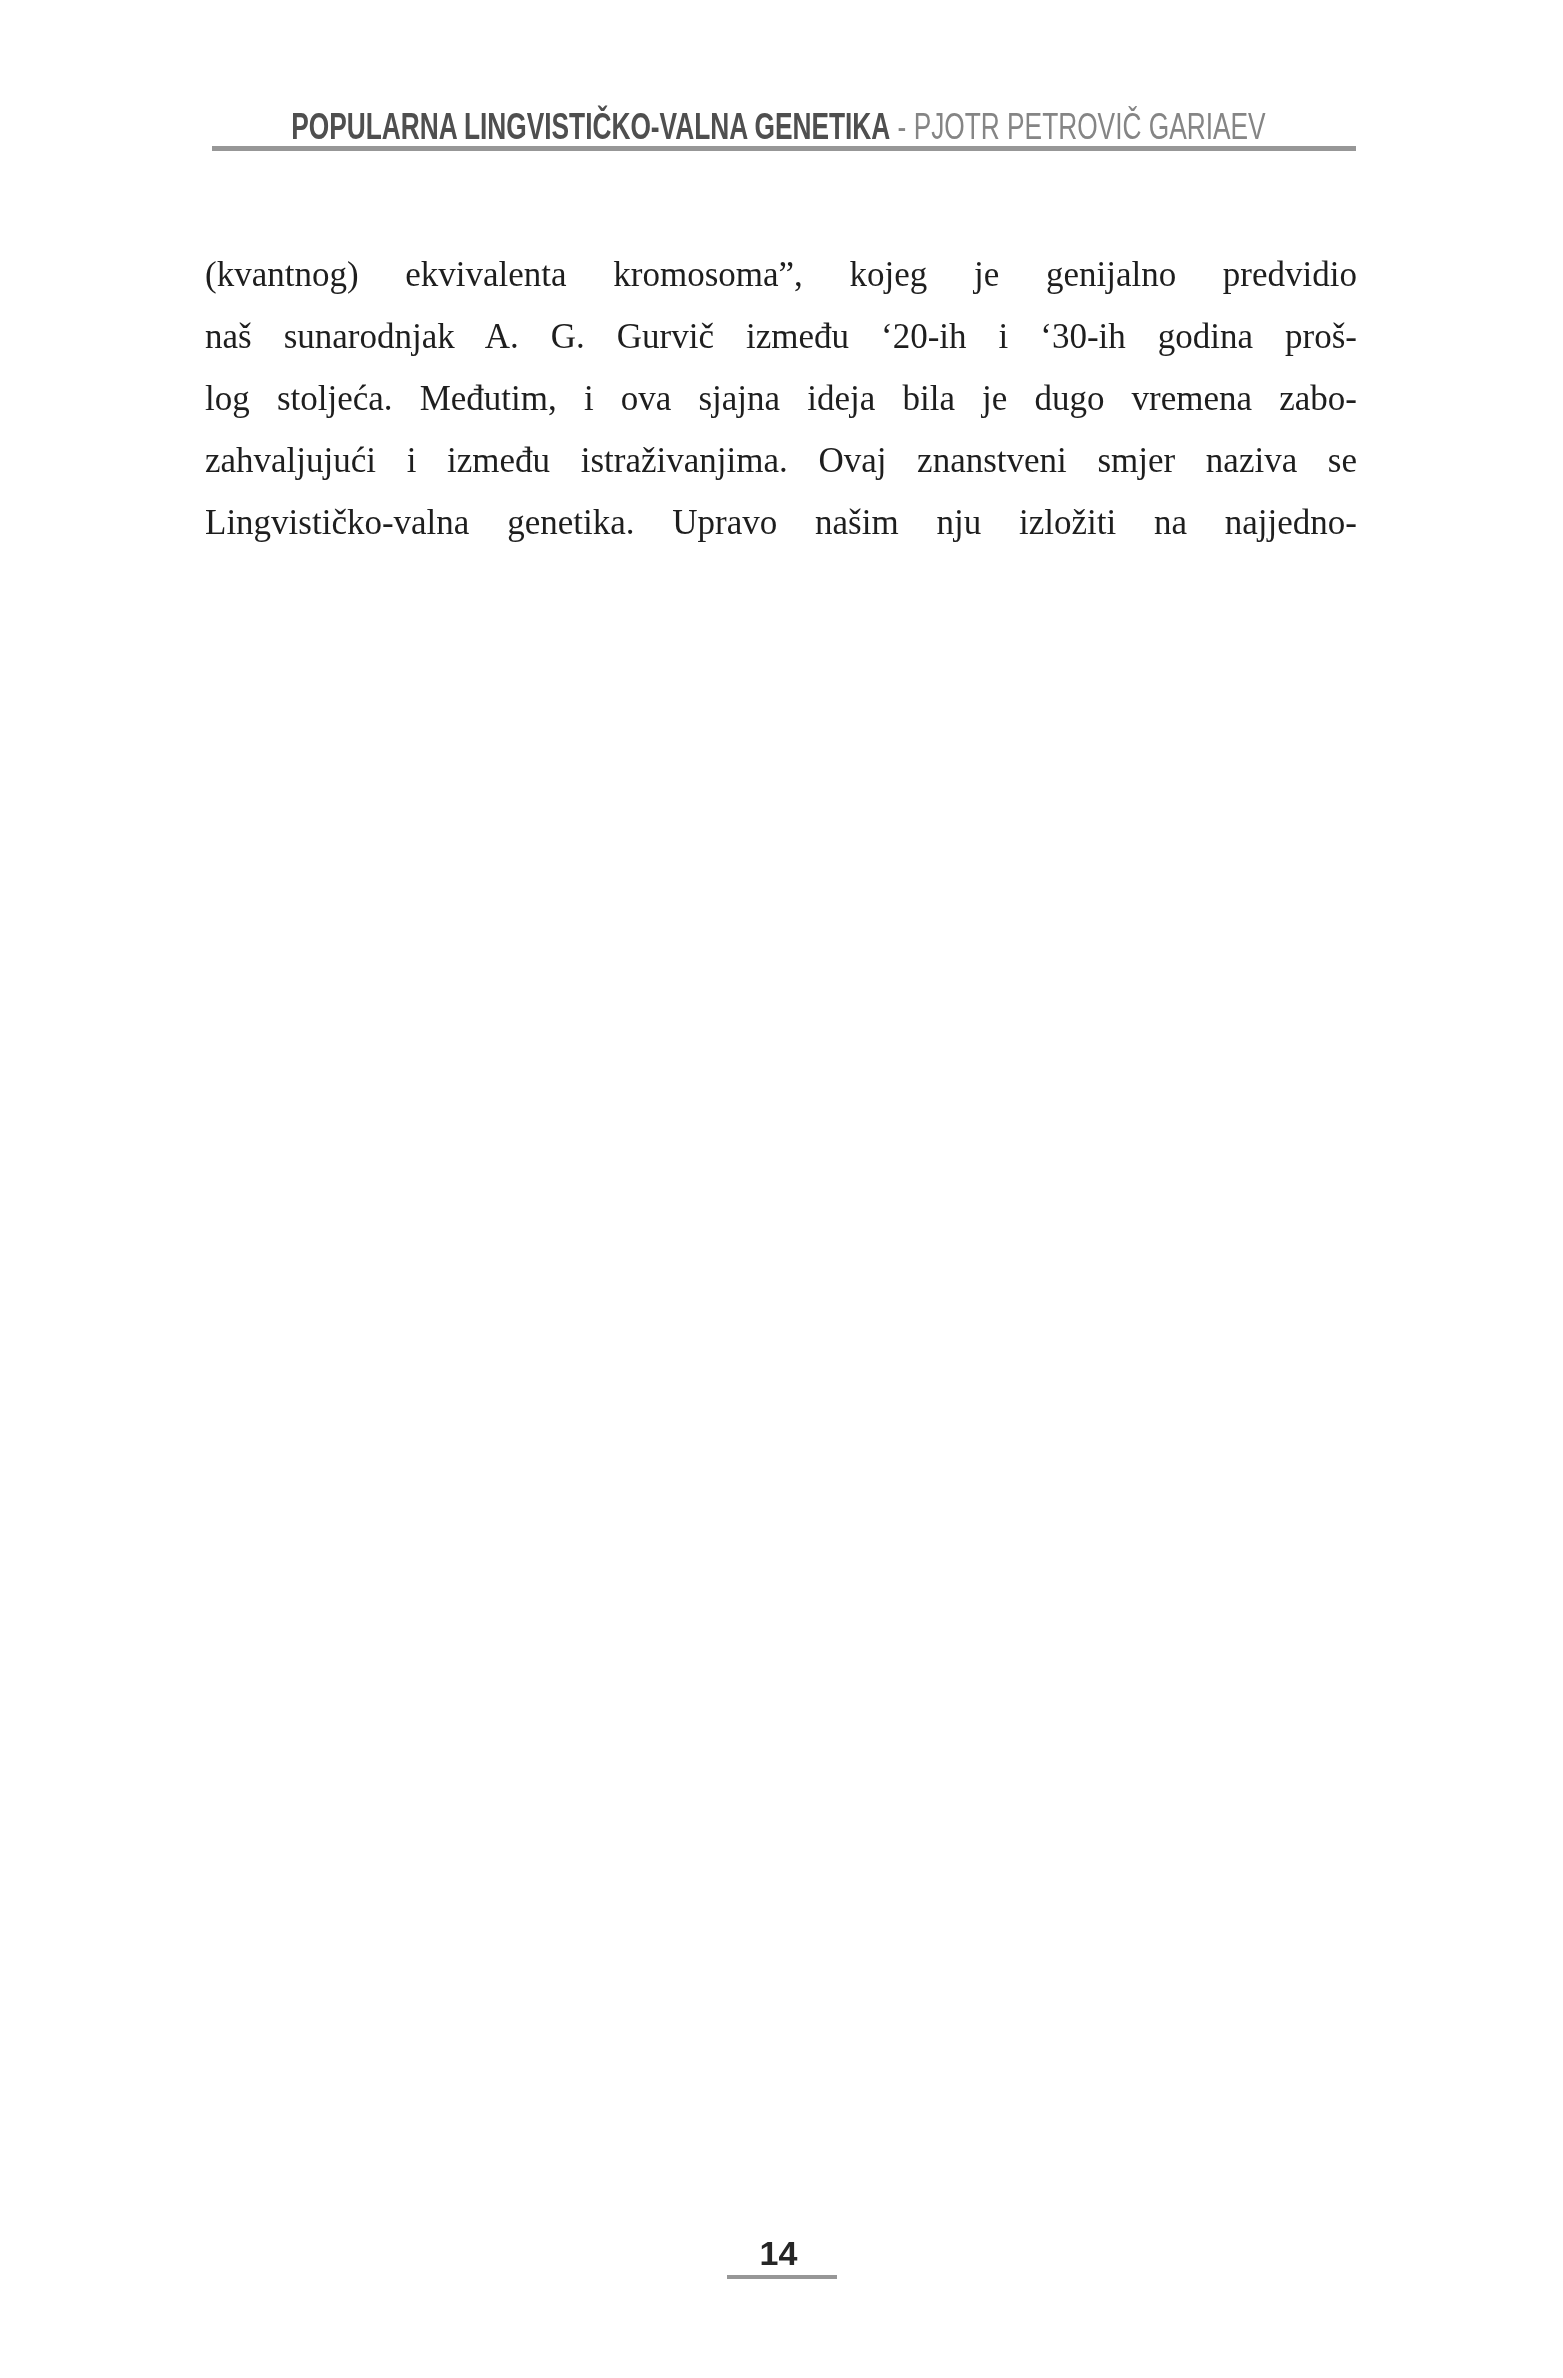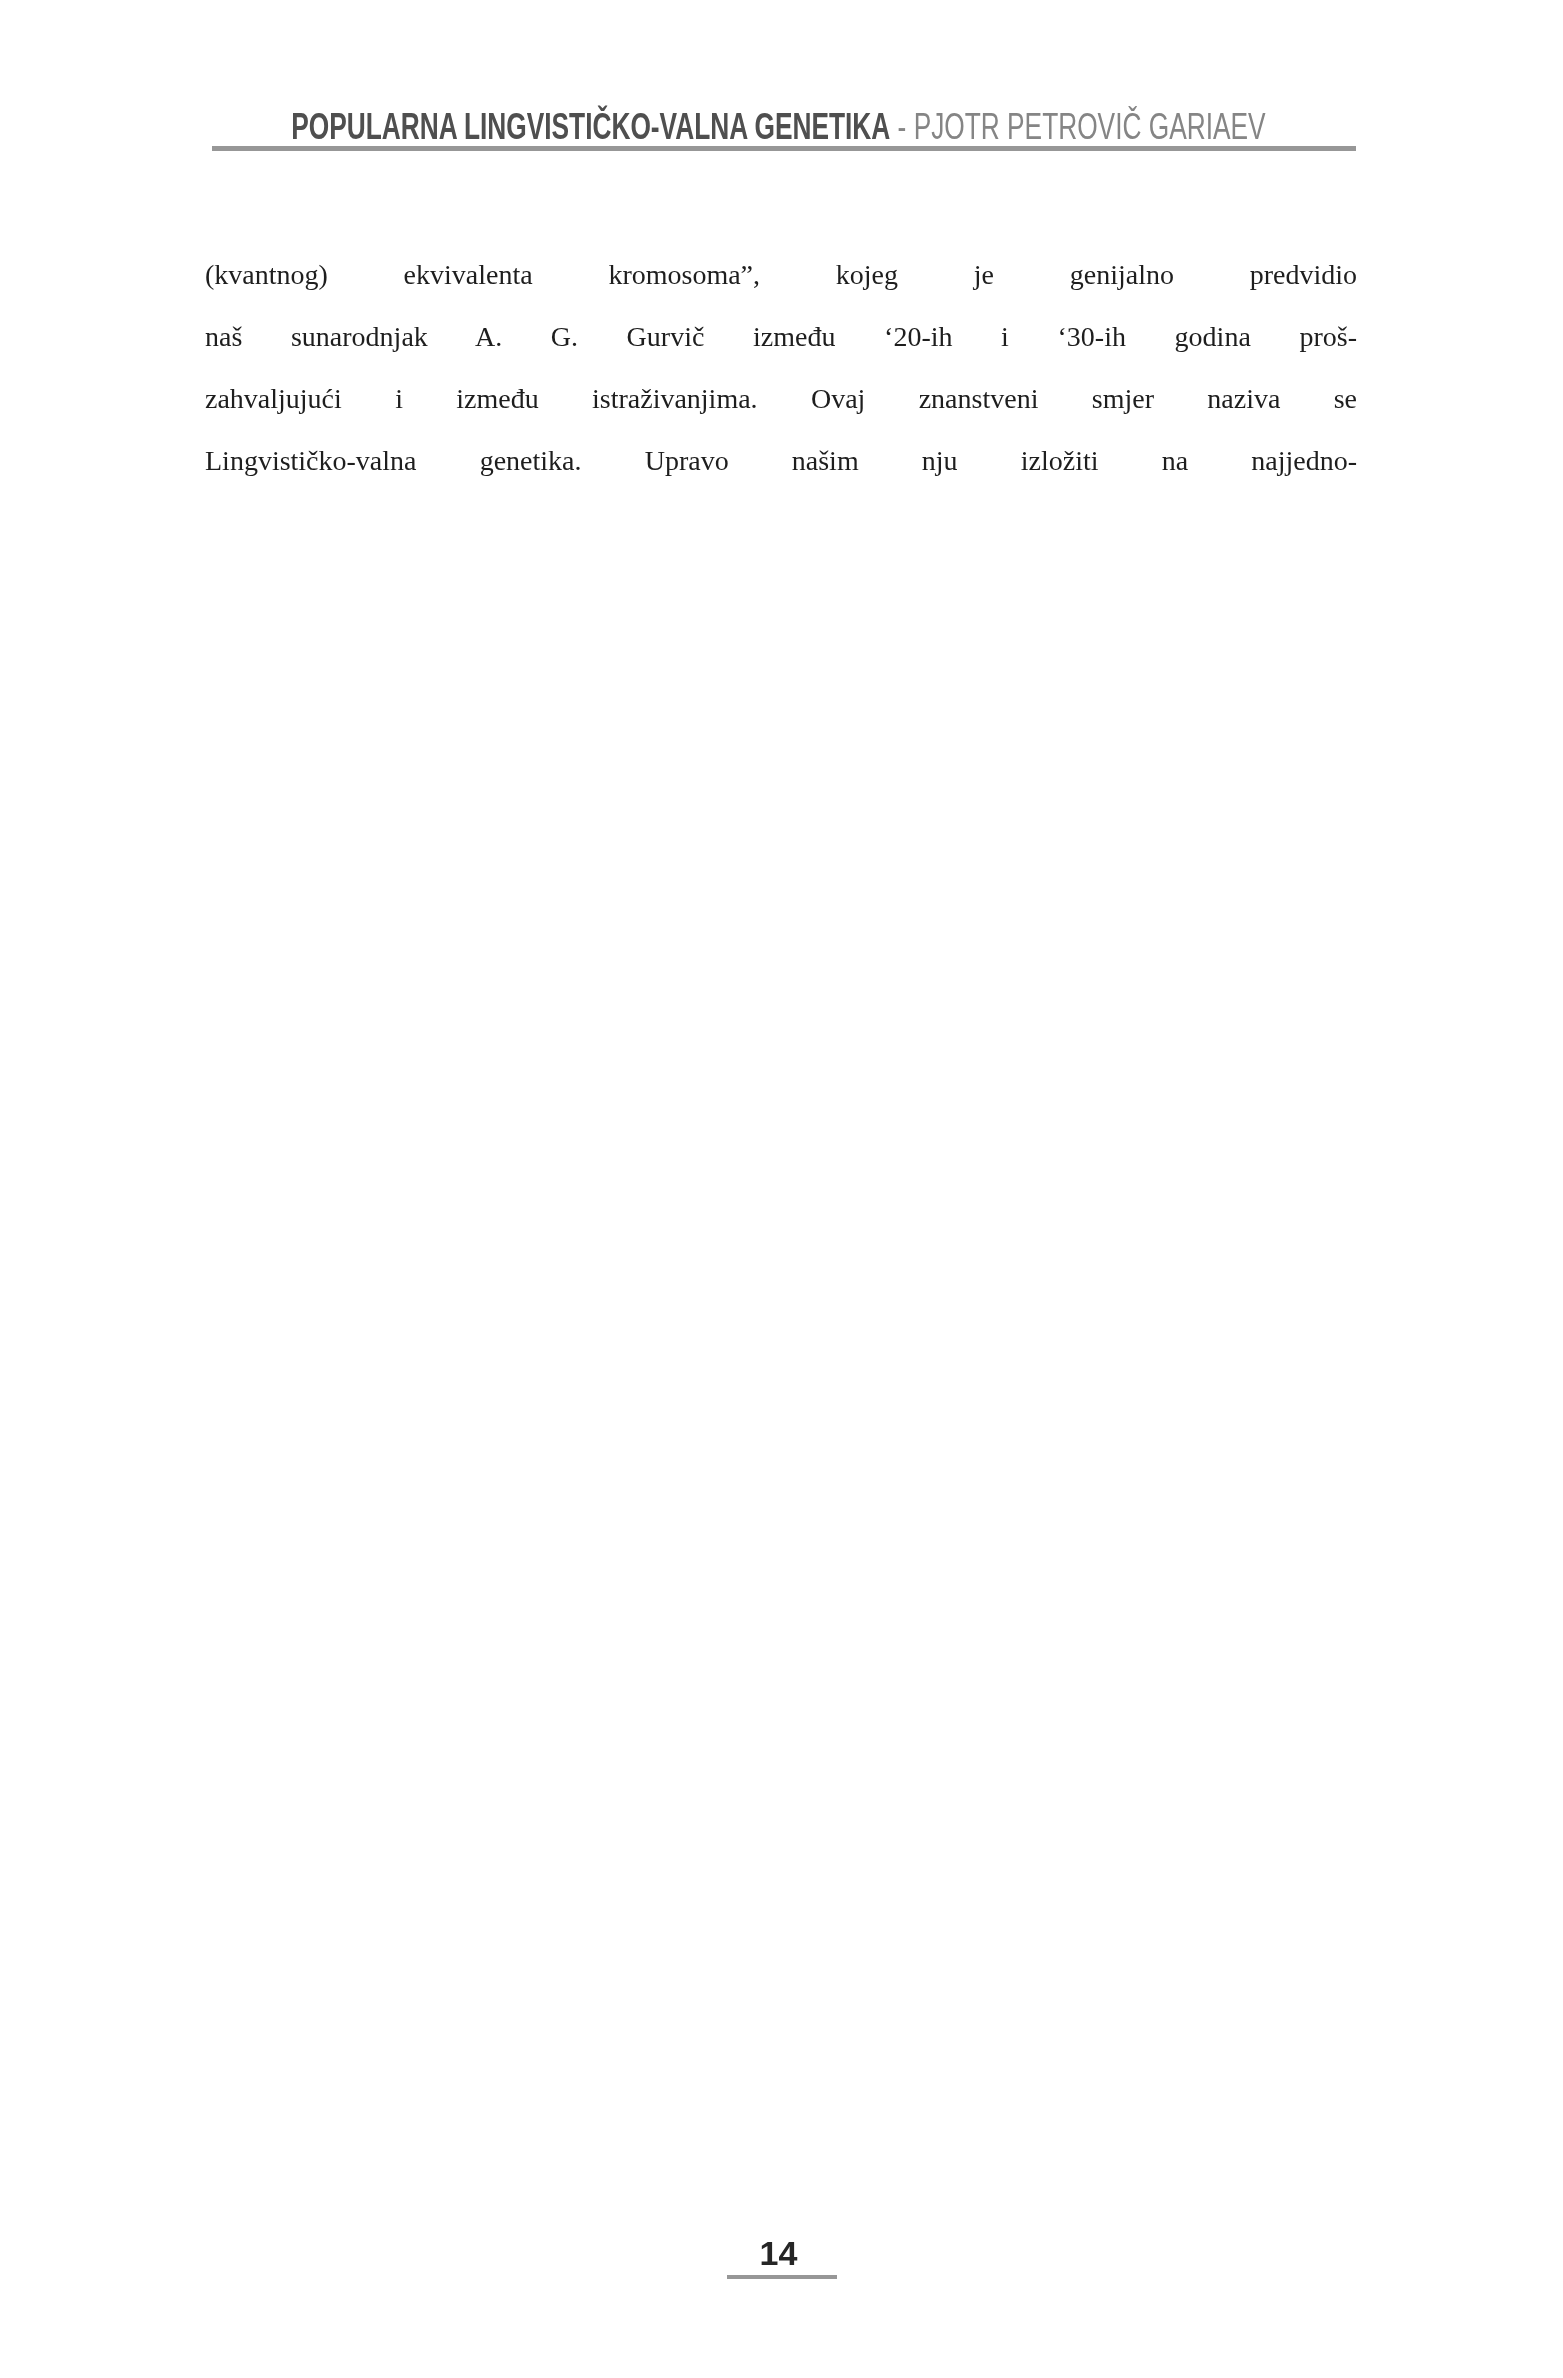--- a/index.html
+++ b/index.html
@@ -48,21 +48,21 @@
     width: 1144px;
     height: 4.7px;
     background: #979797;
   }
   
   .body-paragraph {
     position: absolute;
     top: 244px;
     left: 205px;
     width: 1152px;
-    font-size: 28px;
+    font-size: 35px;
     line-height: 62px;
     color: #1e1e1e;
   }
   .paragraph-line {
     text-align: justify;
     text-align-last: justify;
   }
   .paragraph-line.last {
     text-align-last: left;
   }
@@ -95,20 +95,21 @@
 
   <div class="running-header">
     <span class="header-inner"><span class="header-title">POPULARNA LINGVISTIČKO-VALNA GENETIKA</span><span class="header-separator"> - </span><span class="header-author">PJOTR PETROVIČ GARIAEV</span></span>
   </div>
 
   <div class="header-rule"></div>
 
   <div class="body-paragraph">
     <div class="paragraph-line">(kvantnog) ekvivalenta kromosoma”, kojeg je genijalno predvidio</div>
     <div class="paragraph-line">naš sunarodnjak A. G. Gurvič  između ‘20-ih i ‘30-ih godina proš-</div>
+    <div class="paragraph-line">log stoljeća. Međutim, i ova sjajna ideja bila je dugo vremena zabo-</div>
     <div class="paragraph-line">zahvaljujući i između istraživanjima. Ovaj znanstveni smjer naziva se</div>
     <div class="paragraph-line">Lingvističko-valna genetika. Upravo našim nju izložiti na najjedno-</div>
   </div>
 
   <div class="page-number">14</div>
   <div class="footer-rule"></div>
 
 </div>
 
 

